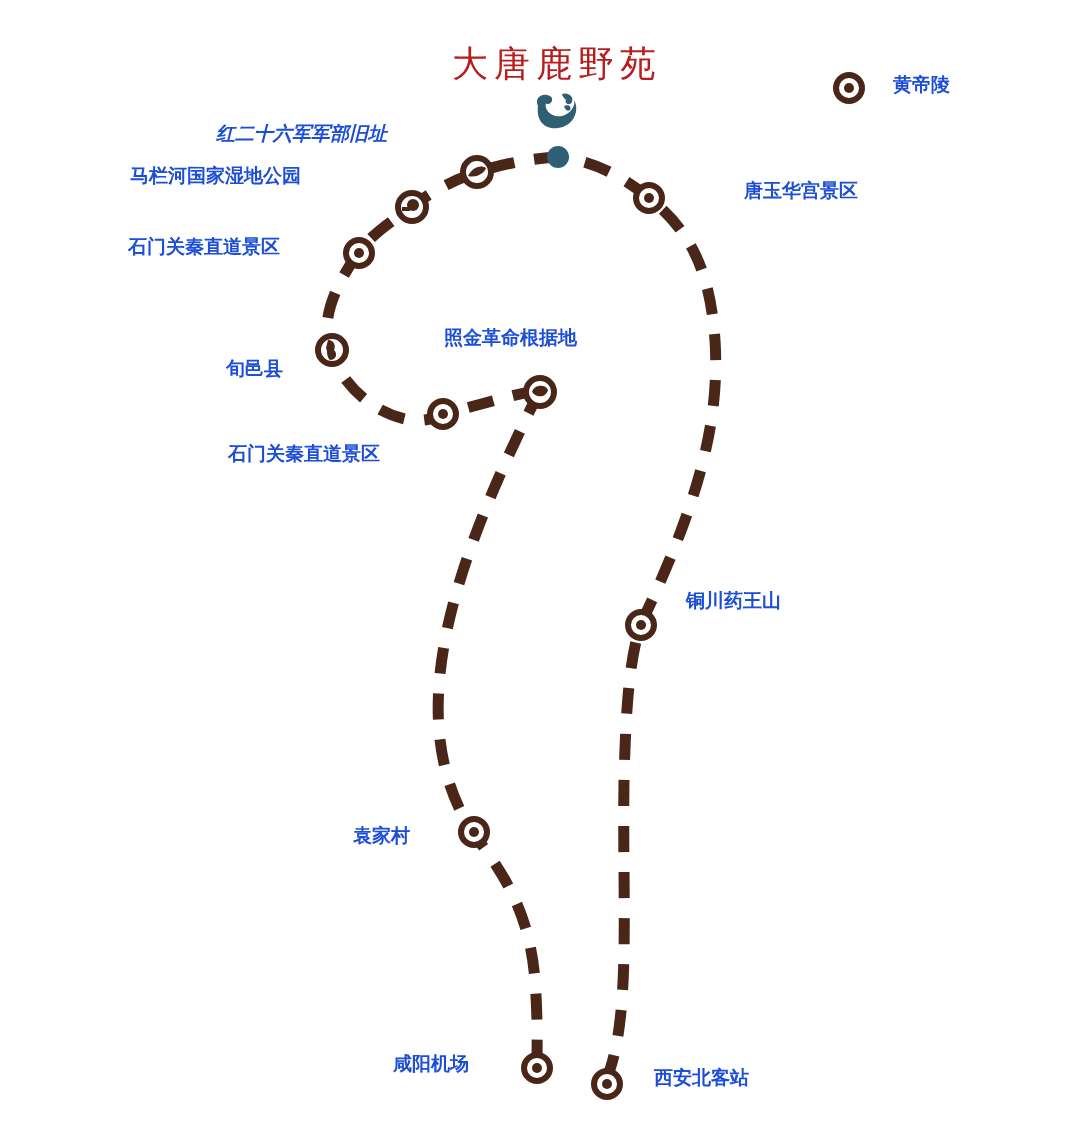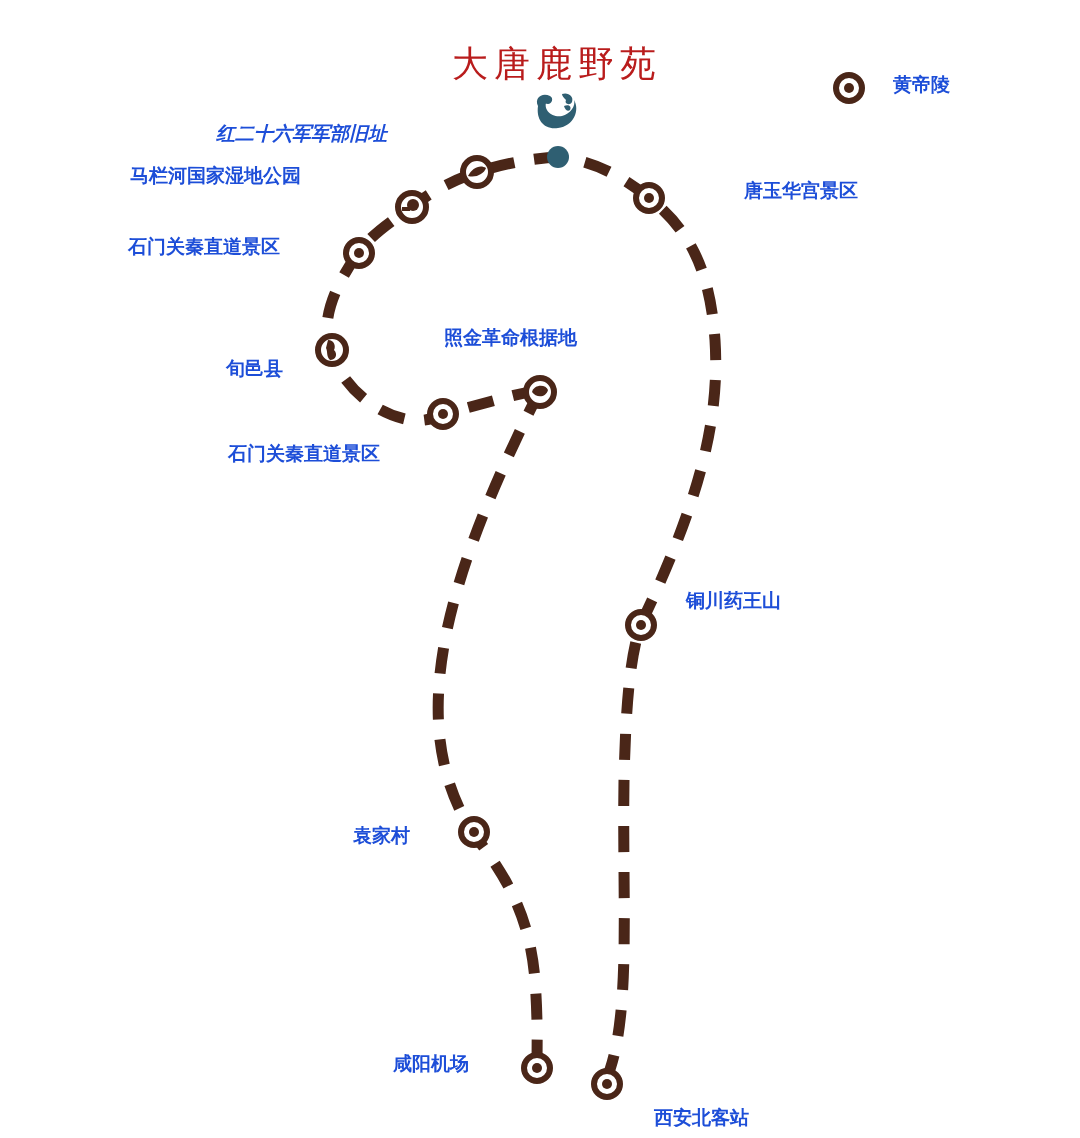--- a/index.html
+++ b/index.html
@@ -100,13 +100,13 @@
 <div class="label" style="left:700px; top:181px;margin-left:44px;">唐玉华宫景区</div>
 <div class="label" style="left:216px; top:124px;font-style:italic;">红二十六军军部旧址</div>
 <div class="label" style="left:130px; top:166px;">马栏河国家湿地公园</div>
 <div class="label" style="left:128px; top:237px;">石门关秦直道景区</div>
 <div class="label" style="left:226px; top:339px;margin-top:20px;">旬邑县</div>
 <div class="label" style="left:444px; top:328px;">照金革命根据地</div>
 <div class="label" style="left:228px; top:444px;">石门关秦直道景区</div>
 <div class="label" style="left:686px; top:591px;">铜川药王山</div>
 <div class="label" style="left:353px; top:826px;">袁家村</div>
 <div class="label" style="left:393px; top:1054px;">咸阳机场</div>
-<div class="label" style="left:654px; top:1068px;margin-top:40px;">西安北客站</div>
+<div class="label" style="left:654px; top:1068px;">西安北客站</div>
 
 </body></html>

